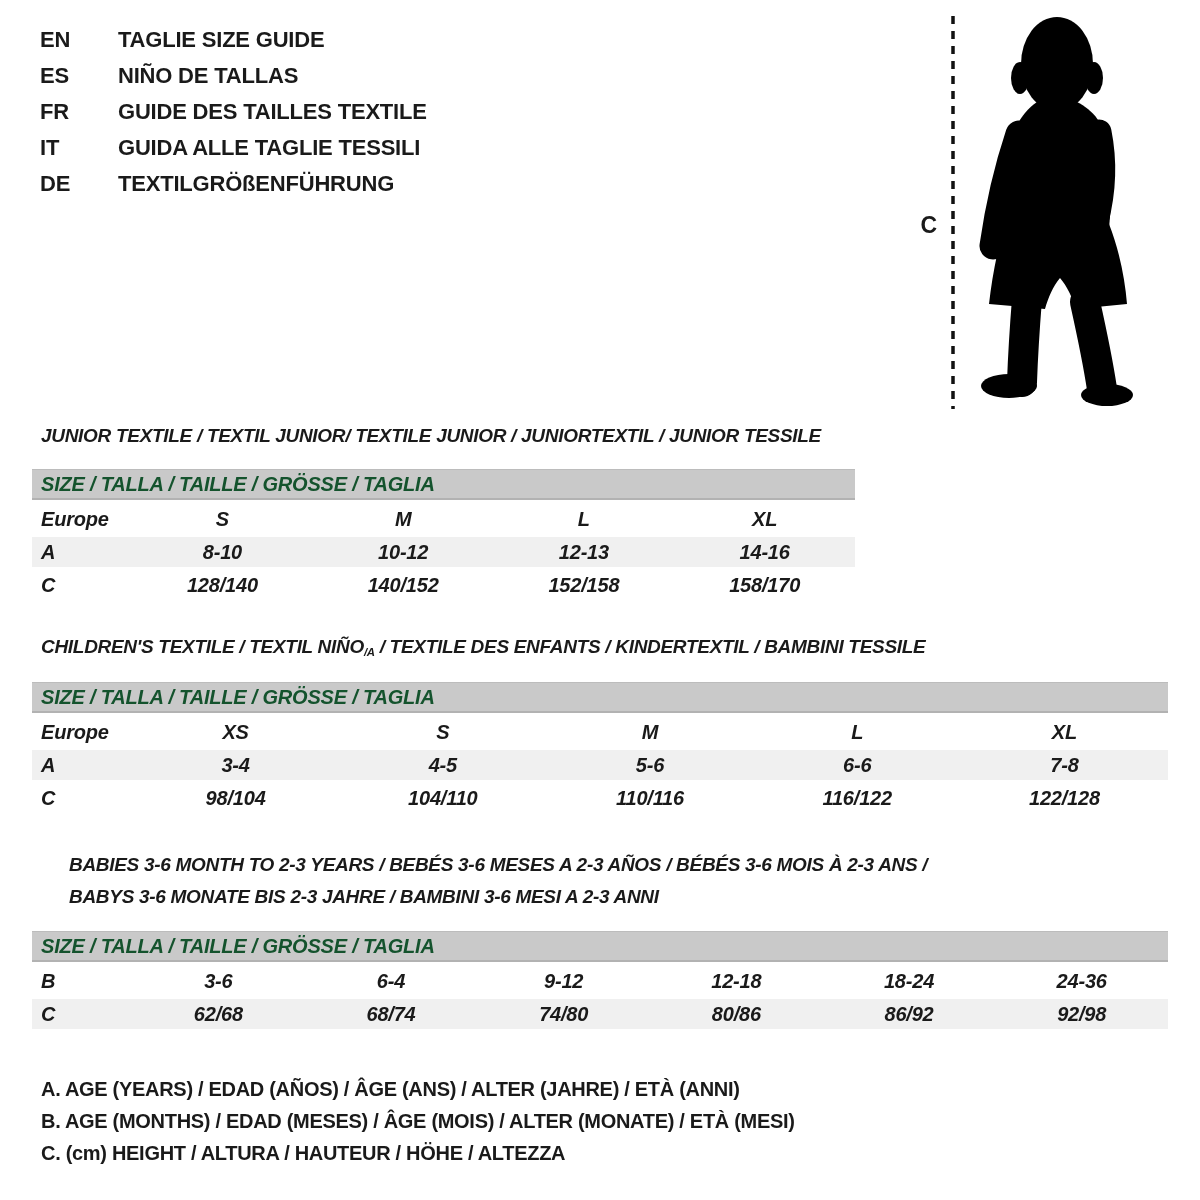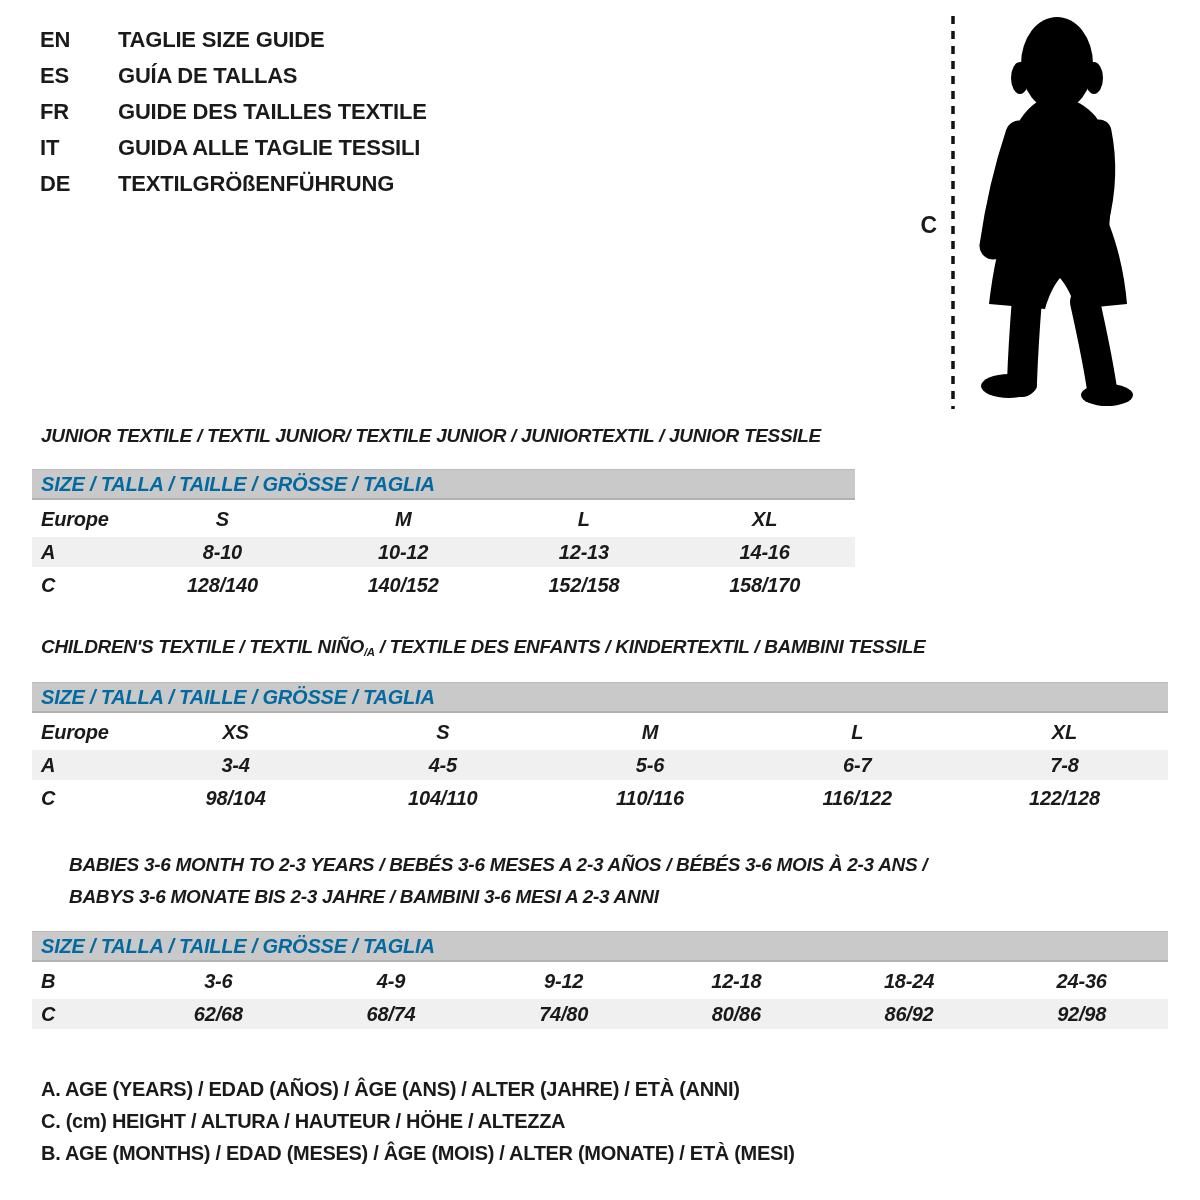--- a/index.html
+++ b/index.html
@@ -20,21 +20,21 @@
   .figure-label{align-self:center;position:relative;top:14px;font-size:23px;}
   .dash-line{flex:0 0 auto;}
 
   
   .section{margin:0 32px 36px 32px;font-style:italic;}
   .section-heading{font-size:19px;line-height:22px;margin:0 0 22px 9px;letter-spacing:-0.3px;}
   .babies-heading{line-height:32px;margin-bottom:18px;margin-left:37px;}
   .sub-a{font-size:0.6em;position:relative;top:3px;}
   .table.narrow{width:823px;}
   .thead{
-    height:31px;line-height:31px;background:#c9c9c9;color:#0369a1;
+    height:31px;line-height:31px;background:#c9c9c9;color:#14532d;
     padding-left:9px;font-size:20px;margin-bottom:4px;box-sizing:border-box;
     box-shadow:inset 0 1px 0 #bcbcbc, inset 0 -2px 0 #b2b2b2;
   }
   .trow{display:flex;height:30px;align-items:center;margin-bottom:3px;font-size:20px;}
   .trow.shaded{background:#f0f0f0;}
   .tlabel{width:100px;padding-left:9px;box-sizing:border-box;}
   .tcell{flex:1;text-align:center;}
 
   
   .legend{margin:44px 32px 0 41px;}
@@ -46,21 +46,21 @@
 <div class="canvas">
 
   <div class="top">
     <div class="lang-list">
       <div class="lang-row">
         <div class="lang-code">EN</div>
         <div class="lang-title">TAGLIE SIZE GUIDE</div>
       </div>
       <div class="lang-row">
         <div class="lang-code">ES</div>
-        <div class="lang-title">GUÍA DE TALLAS</div>
+        <div class="lang-title">NIÑO DE TALLAS</div>
       </div>
       <div class="lang-row">
         <div class="lang-code">FR</div>
         <div class="lang-title">GUIDE DES TAILLES TEXTILE</div>
       </div>
       <div class="lang-row">
         <div class="lang-code">IT</div>
         <div class="lang-title">GUIDA ALLE TAGLIE TESSILI</div>
       </div>
       <div class="lang-row">
@@ -130,21 +130,21 @@
           <div class="tcell">S</div>
           <div class="tcell">M</div>
           <div class="tcell">L</div>
           <div class="tcell">XL</div>
         </div>
         <div class="trow shaded">
           <div class="tlabel">A</div>
           <div class="tcell">3-4</div>
           <div class="tcell">4-5</div>
           <div class="tcell">5-6</div>
-          <div class="tcell">6-7</div>
+          <div class="tcell">6-6</div>
           <div class="tcell">7-8</div>
         </div>
         <div class="trow">
           <div class="tlabel">C</div>
           <div class="tcell">98/104</div>
           <div class="tcell">104/110</div>
           <div class="tcell">110/116</div>
           <div class="tcell">116/122</div>
           <div class="tcell">122/128</div>
         </div>
@@ -154,37 +154,37 @@
   <div class="section" id="babies">
     <div class="section-heading babies-heading">
       <div>BABIES 3-6 MONTH TO 2-3 YEARS / BEBÉS 3-6 MESES A 2-3 AÑOS / BÉBÉS 3-6 MOIS À 2-3 ANS /</div>
       <div>BABYS 3-6 MONATE BIS 2-3 JAHRE / BAMBINI 3-6 MESI A 2-3 ANNI</div>
     </div>
     <div class="table">
         <div class="thead">SIZE / TALLA / TAILLE / GRÖSSE / TAGLIA</div>
         <div class="trow">
           <div class="tlabel">B</div>
           <div class="tcell">3-6</div>
-          <div class="tcell">4-9</div>
+          <div class="tcell">6-4</div>
           <div class="tcell">9-12</div>
           <div class="tcell">12-18</div>
           <div class="tcell">18-24</div>
           <div class="tcell">24-36</div>
         </div>
         <div class="trow shaded">
           <div class="tlabel">C</div>
           <div class="tcell">62/68</div>
           <div class="tcell">68/74</div>
           <div class="tcell">74/80</div>
           <div class="tcell">80/86</div>
           <div class="tcell">86/92</div>
           <div class="tcell">92/98</div>
         </div>
       </div>
   </div>
 
   <div class="legend">
     <div class="legend-row">A. AGE (YEARS) / EDAD (AÑOS) / ÂGE (ANS) / ALTER (JAHRE) / ETÀ (ANNI)</div>
+    <div class="legend-row">B. AGE (MONTHS) / EDAD (MESES) / ÂGE (MOIS) / ALTER (MONATE) / ETÀ (MESI)</div>
     <div class="legend-row">C. (cm) HEIGHT / ALTURA / HAUTEUR / HÖHE / ALTEZZA</div>
-    <div class="legend-row">B. AGE (MONTHS) / EDAD (MESES) / ÂGE (MOIS) / ALTER (MONATE) / ETÀ (MESI)</div>
   </div>
 
 </div>
 
 </body></html>

